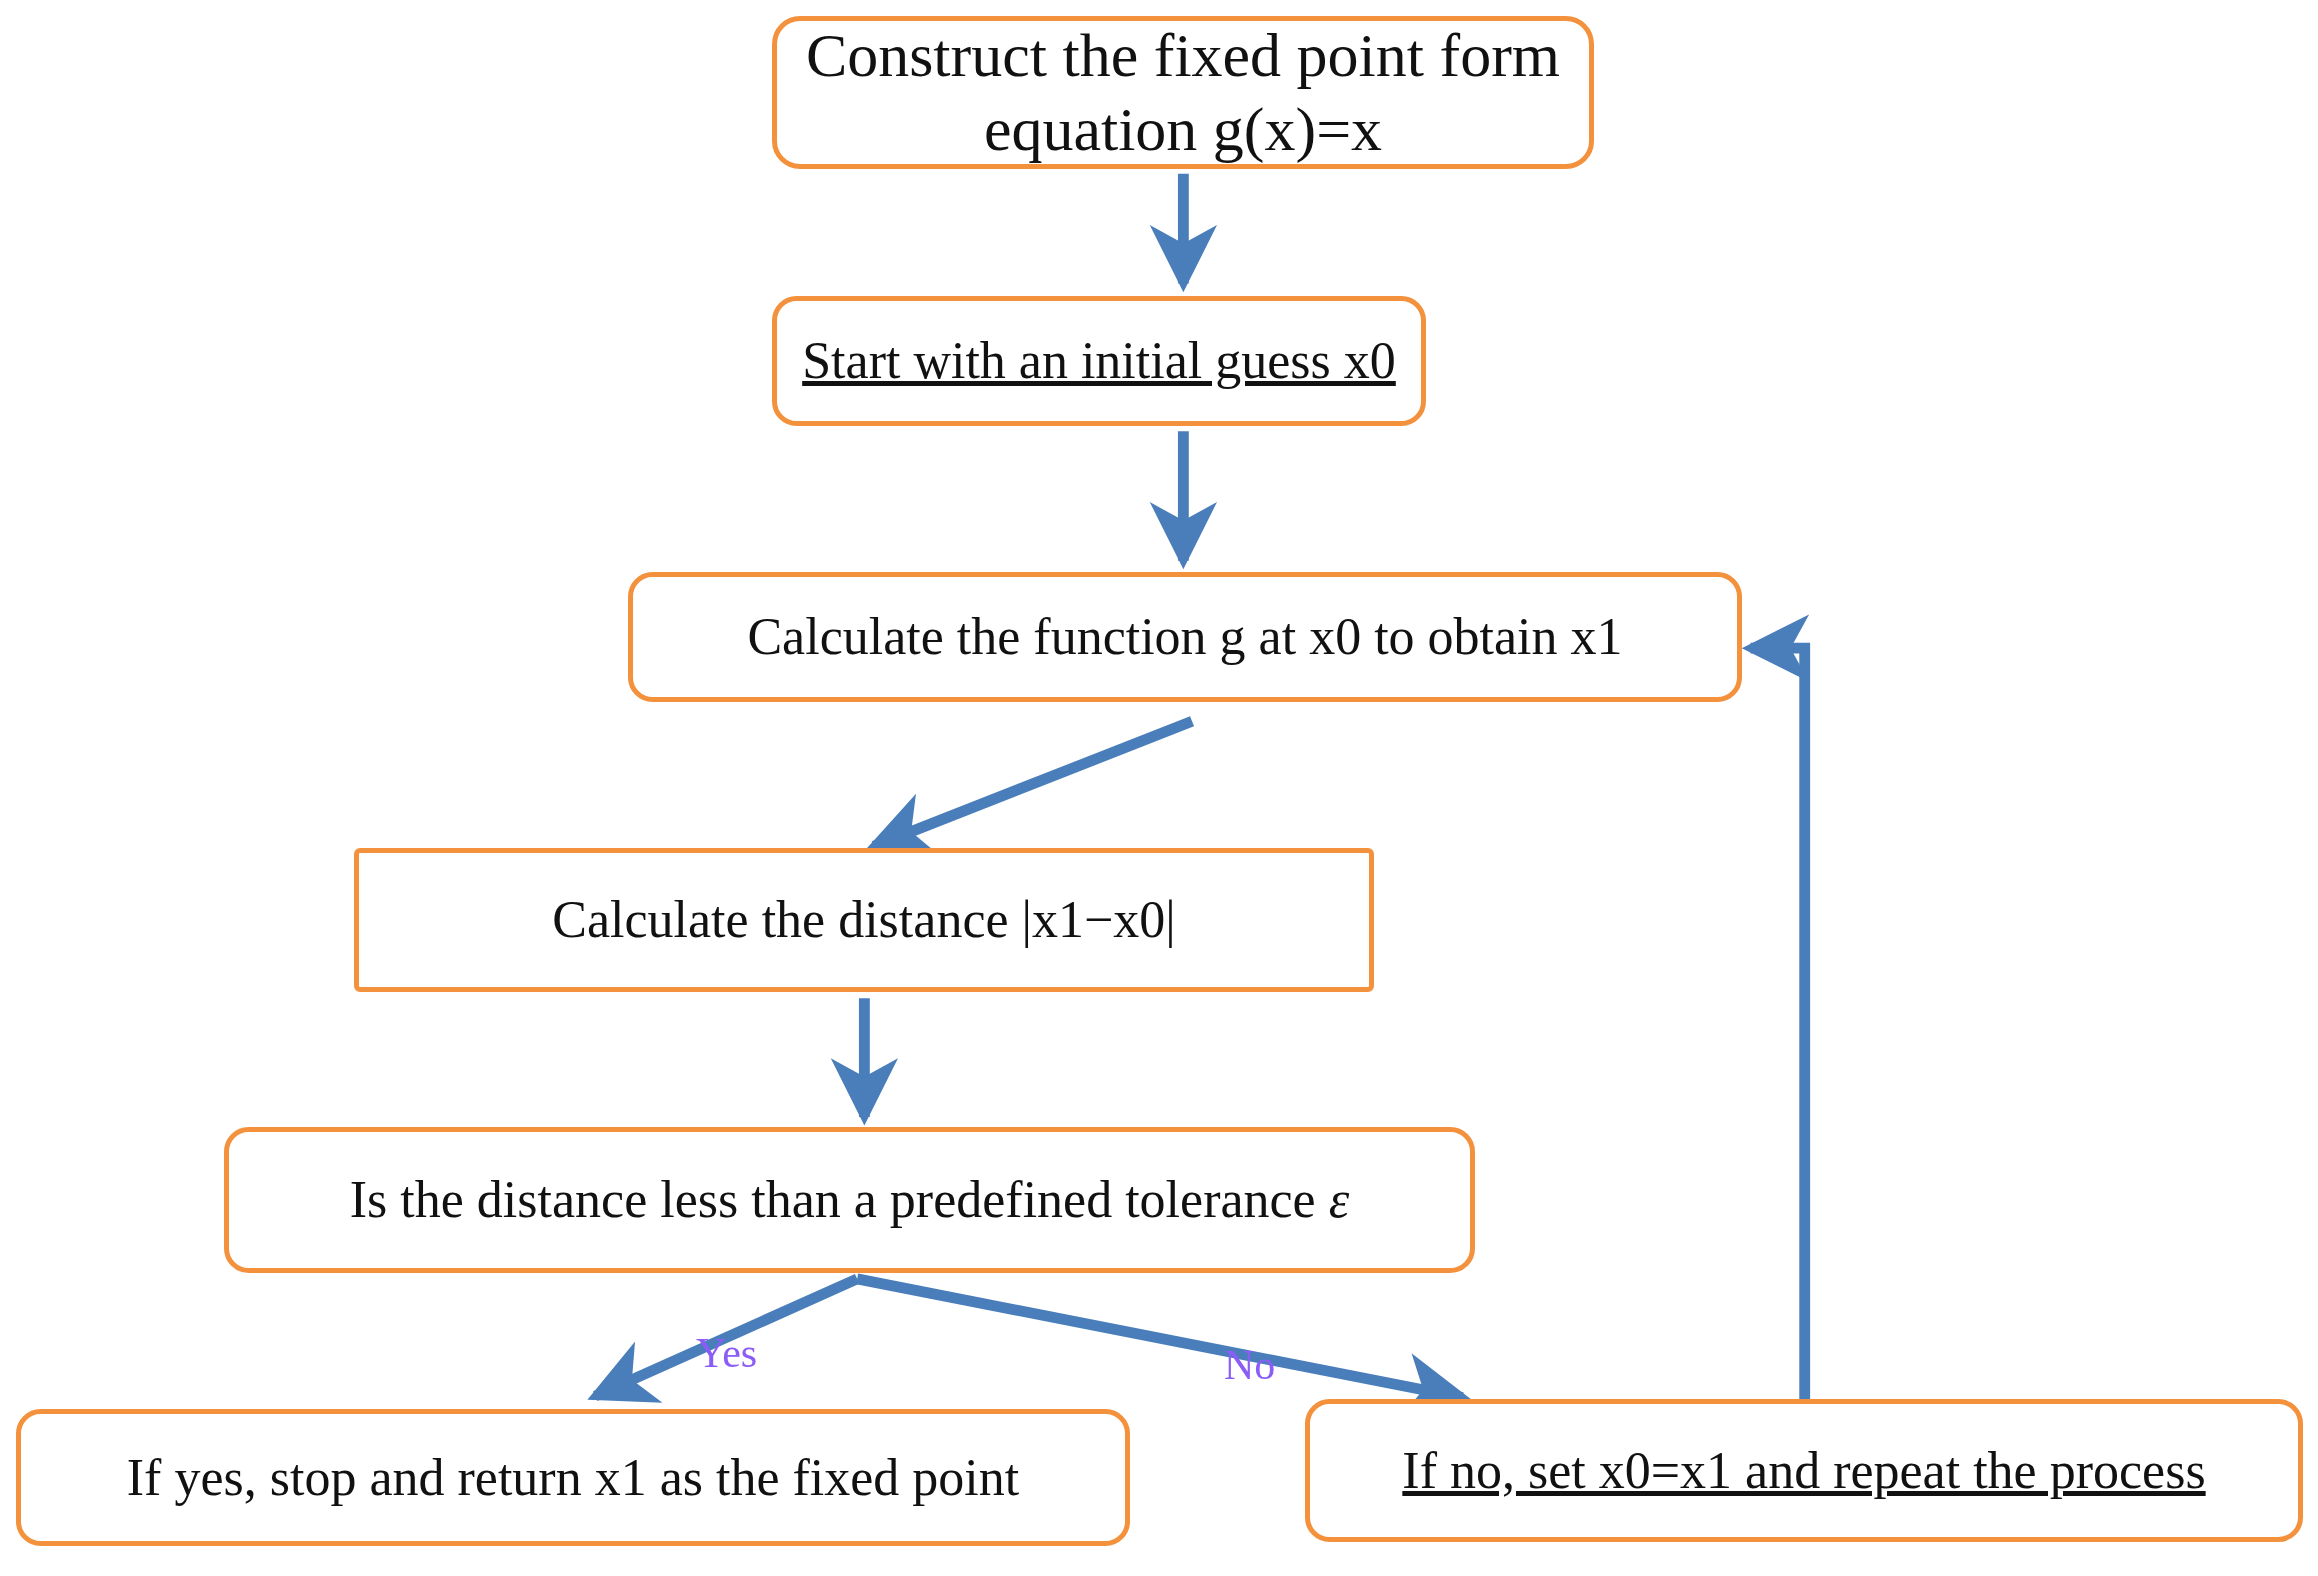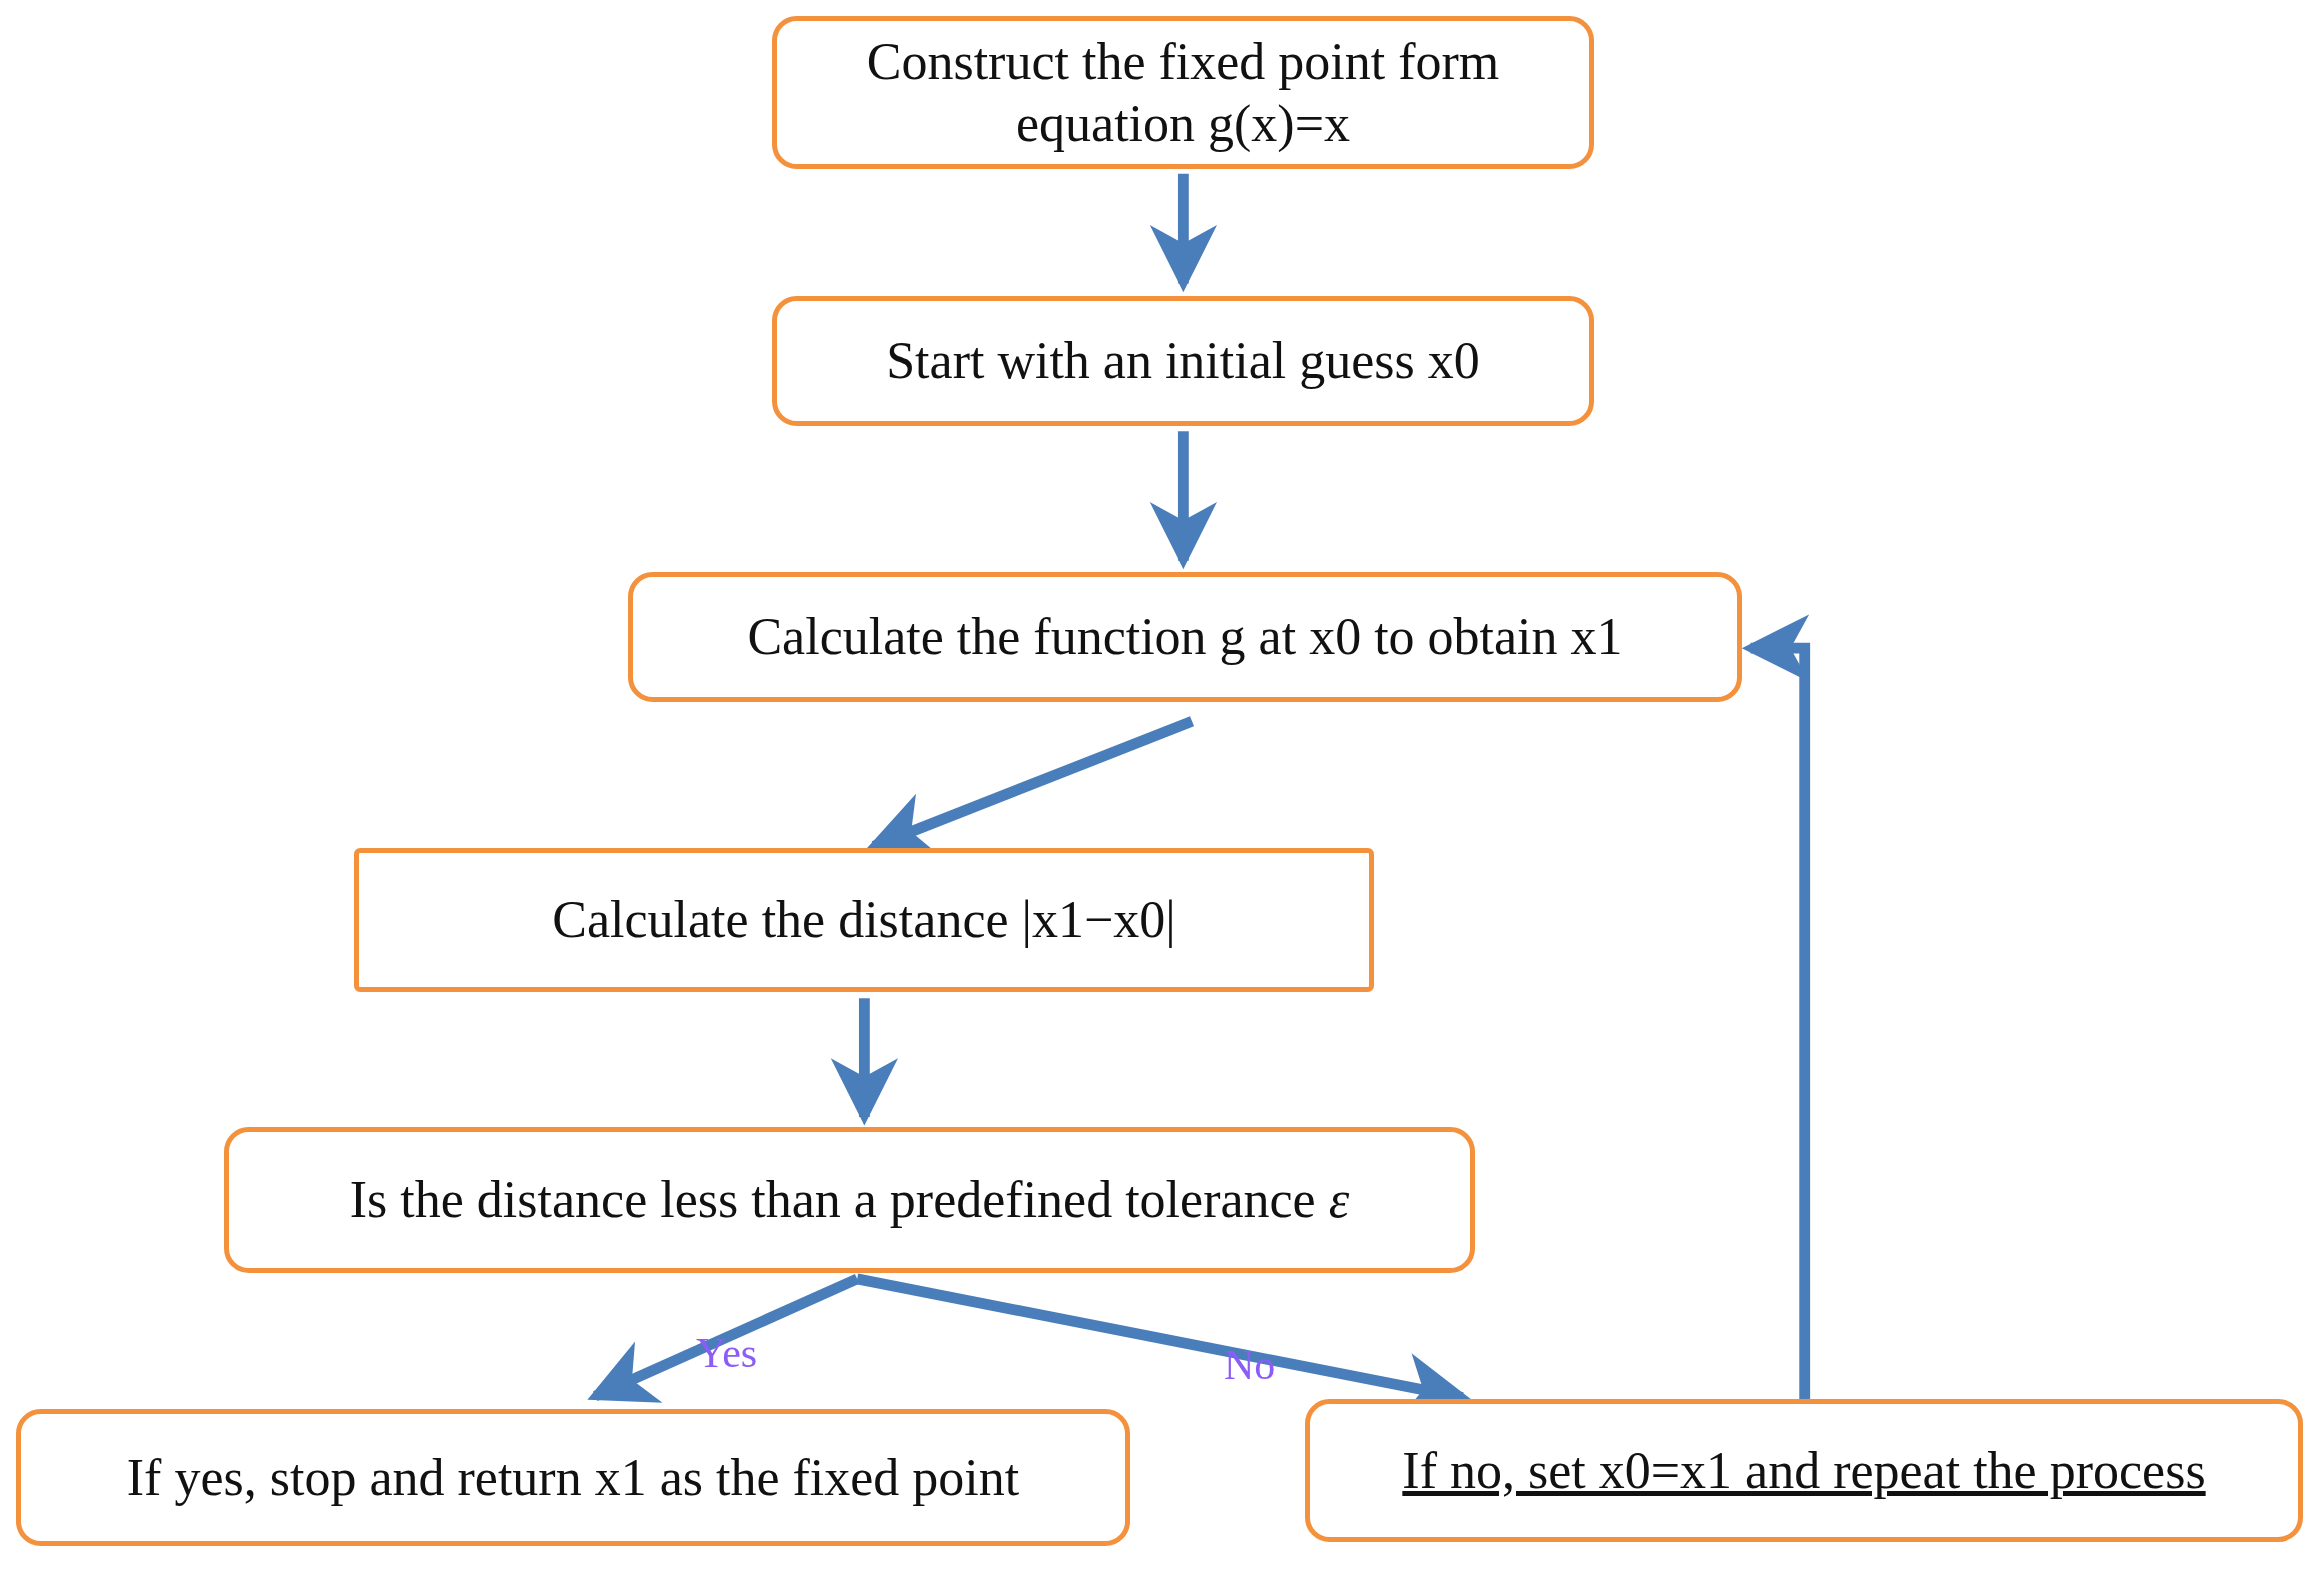--- a/index.html
+++ b/index.html
@@ -29,22 +29,22 @@
     text-align: center;
     color: #111111;
     font-family: "Liberation Serif", serif;
     line-height: 1.18;
     padding: 4.3px 19px;
   }
   .node .node-text {
     display: block;
     width: 100%;
   }
-  .n1 { left: 772px; top: 16px;   width: 822px; height: 153px; font-size: 52px; }
-  .n2 { left: 772px; top: 296px;  width: 822px; height: 130px; font-size: 52px; }
+  .n1 { left: 772px; top: 16px;   width: 822px; height: 153px; font-size: 62px; border-radius: 28px; }
+  .n2 { left: 772px; top: 296px;  width: 654px; height: 130px; font-size: 52px; text-decoration: underline; }
   .n3 { left: 628px;  top: 572px;  width: 1114px; height: 130px; font-size: 52px; }
   .n4 { left: 354px;  top: 848px; width: 1020px; height: 144px; font-size: 52px; border-radius: 6px; }
   .n5 { left: 224px;  top: 1127px; width: 1251px; height: 146px; font-size: 52px; align-items: center; }
   .n6 { left: 16px;   top: 1409px; width: 1114px; height: 137px; font-size: 52px; }
   .n7 { left: 1305px; top: 1399px; width: 998px; height: 143px; font-size: 52px; text-decoration: underline; }
 
   .eps {
     font-style: italic;
     font-family: "Liberation Serif", serif;
   }

